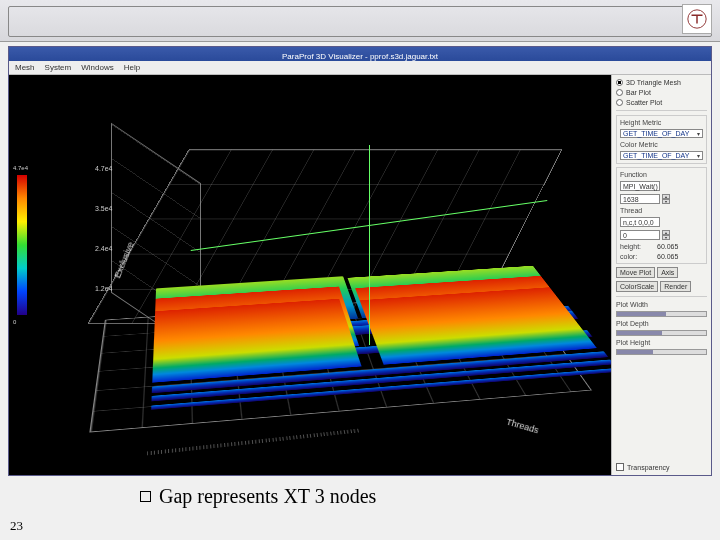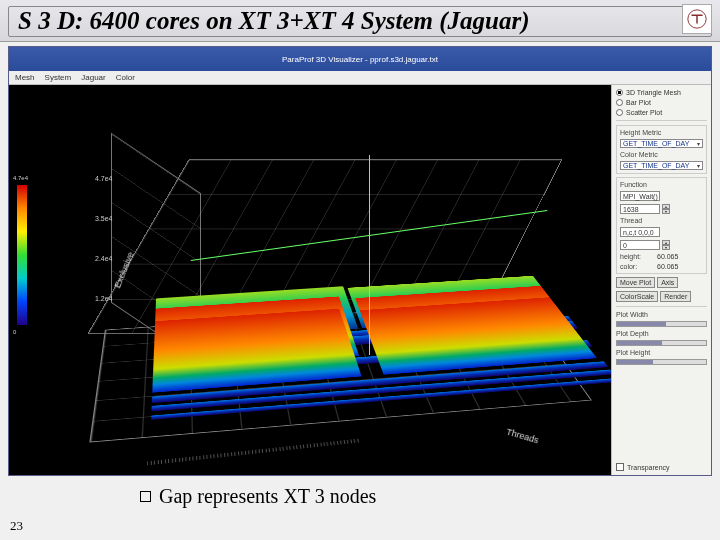--- a/index.html
+++ b/index.html
@@ -52,27 +52,27 @@
 
     .app-window {
       margin: 4px 8px 0 8px;
       height: 430px;
       border: 1px solid #5a5a8a;
       background: #ecece9;
       display: flex;
       flex-direction: column;
     }
     .app-titlebar {
-      height: 24px;
+      height: 14px;
       background: linear-gradient(to bottom, #3a5aaa, #2a4a9a);
       color: #fff;
       font-size: 8px;
       font-family: Arial, sans-serif;
       display: flex;
-      align-items: center;
+      align-items: flex-end;
       justify-content: center;
       padding: 0 6px;
     }
     .app-menubar {
       height: 14px;
       background: #eee;
       border-bottom: 1px solid #bbb;
       font-size: 8px;
       font-family: Arial, sans-serif;
       display: flex;
@@ -354,38 +354,37 @@
       font-style: italic;
     }
     .footer .left { flex: 0 0 auto; }
     .footer .center { flex: 1; text-align: center; }
     .footer .right { flex: 0 0 auto; font-style: normal; }
   </style>
 </head>
 <body>
 
 <div class="header">
-  <div class="title">S 3 D: 6400 cores on XT 3+XT 4 System (Jaguar)</div>
   <div class="logo">
     <svg viewBox="0 0 24 24">
       <circle cx="12" cy="12" r="10" fill="none" stroke="#8a2a2a" stroke-width="1"></circle>
       <path d="M6 8 h12 M12 8 v9" stroke="#8a2a2a" stroke-width="1.6" fill="none"></path>
     </svg>
   </div>
 </div>
 
 <div class="app-window">
   <div class="app-titlebar">
     <span>ParaProf 3D Visualizer - pprof.s3d.jaguar.txt</span>
   </div>
   <div class="app-menubar">
     <span>Mesh</span>
     <span>System</span>
-    <span>Jaguar</span>
-    <span>Color</span>
+    <span>Windows</span>
+    <span>Help</span>
   </div>
   <div class="app-body">
     <div class="viewport">
       <div class="colorbar"></div>
       <div class="colorbar-label-top">4.7e4</div>
       <div class="colorbar-label-bot">0</div>
 
       <div class="scene">
         <div class="side-wall"></div>
         <div class="back-wall"></div>

